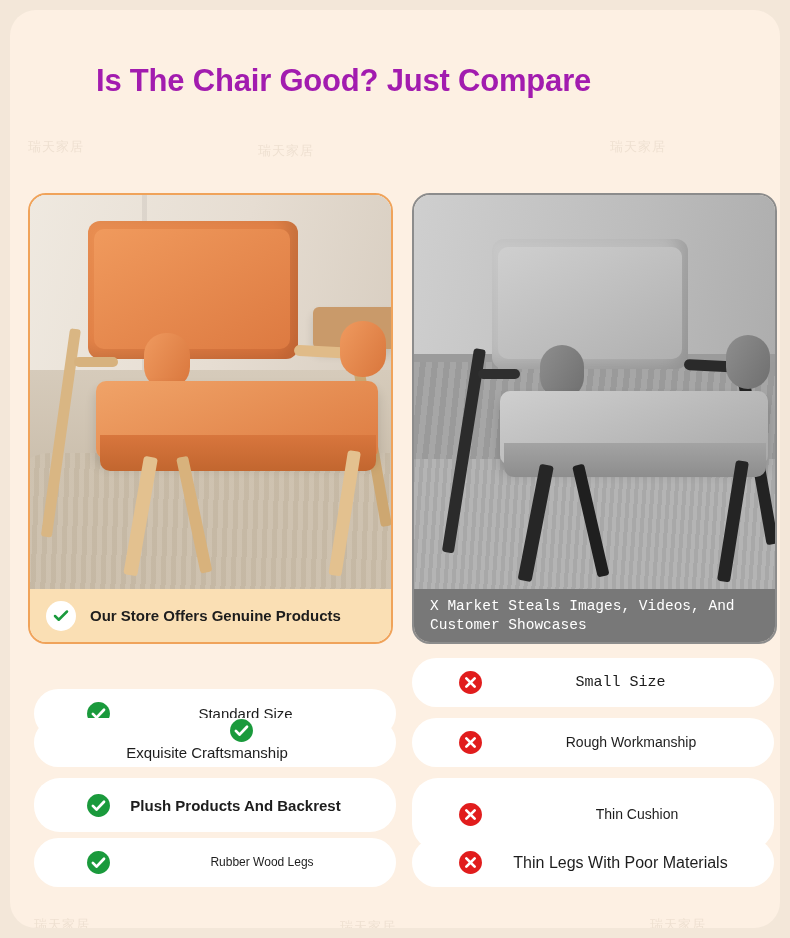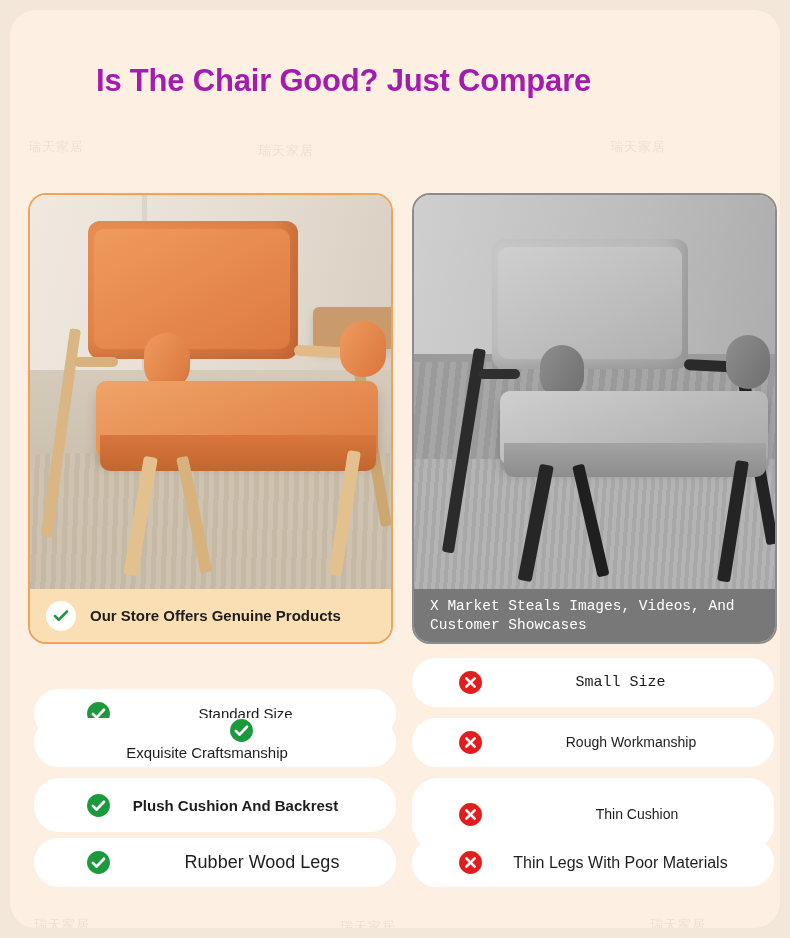--- a/index.html
+++ b/index.html
@@ -316,30 +316,30 @@
         </span>
         <span class="row-label" style="font-size:15px;">Exquisite Craftsmanship</span>
       </div>
       <div class="row left" style="top:120px; height:54px;">
         <span class="row-icon">
           <svg viewBox="0 0 24 24">
               <circle cx="12" cy="12" r="11" fill="#1a9a3c"></circle>
               <path d="M6.6 12.4l3.5 3.6 7.2-7.6" fill="none" stroke="#ffffff" stroke-width="2.6" stroke-linecap="round" stroke-linejoin="round"></path>
             </svg>
         </span>
-        <span class="row-label" style="font-size:15px; font-weight:bold; text-align:center; padding-right:46px;">Plush Cushion And Backrest</span>
+        <span class="row-label" style="font-size:15px; font-weight:bold; text-align:center; padding-right:46px;">Plush Products And Backrest</span>
       </div>
       <div class="row left" style="top:180px;">
         <span class="row-icon">
           <svg viewBox="0 0 24 24">
               <circle cx="12" cy="12" r="11" fill="#1a9a3c"></circle>
               <path d="M6.6 12.4l3.5 3.6 7.2-7.6" fill="none" stroke="#ffffff" stroke-width="2.6" stroke-linecap="round" stroke-linejoin="round"></path>
             </svg>
         </span>
-        <span class="row-label" style="font-size:18px;padding-left:43px;">Rubber Wood Legs</span>
+        <span class="row-label" style="font-size:12px;padding-left:43px;">Rubber Wood Legs</span>
       </div>
 
       <div class="row right" style="top:0px;">
         <span class="row-icon">
           <svg viewBox="0 0 24 24">
               <circle cx="12" cy="12" r="11" fill="#e11d1d"></circle>
               <path d="M8 8l8 8M16 8l-8 8" fill="none" stroke="#ffffff" stroke-width="2.6" stroke-linecap="round"></path>
             </svg>
         </span>
         <span class="row-label" style="font-size:15px;font-family:Liberation Mono, monospace;">Small Size</span>

